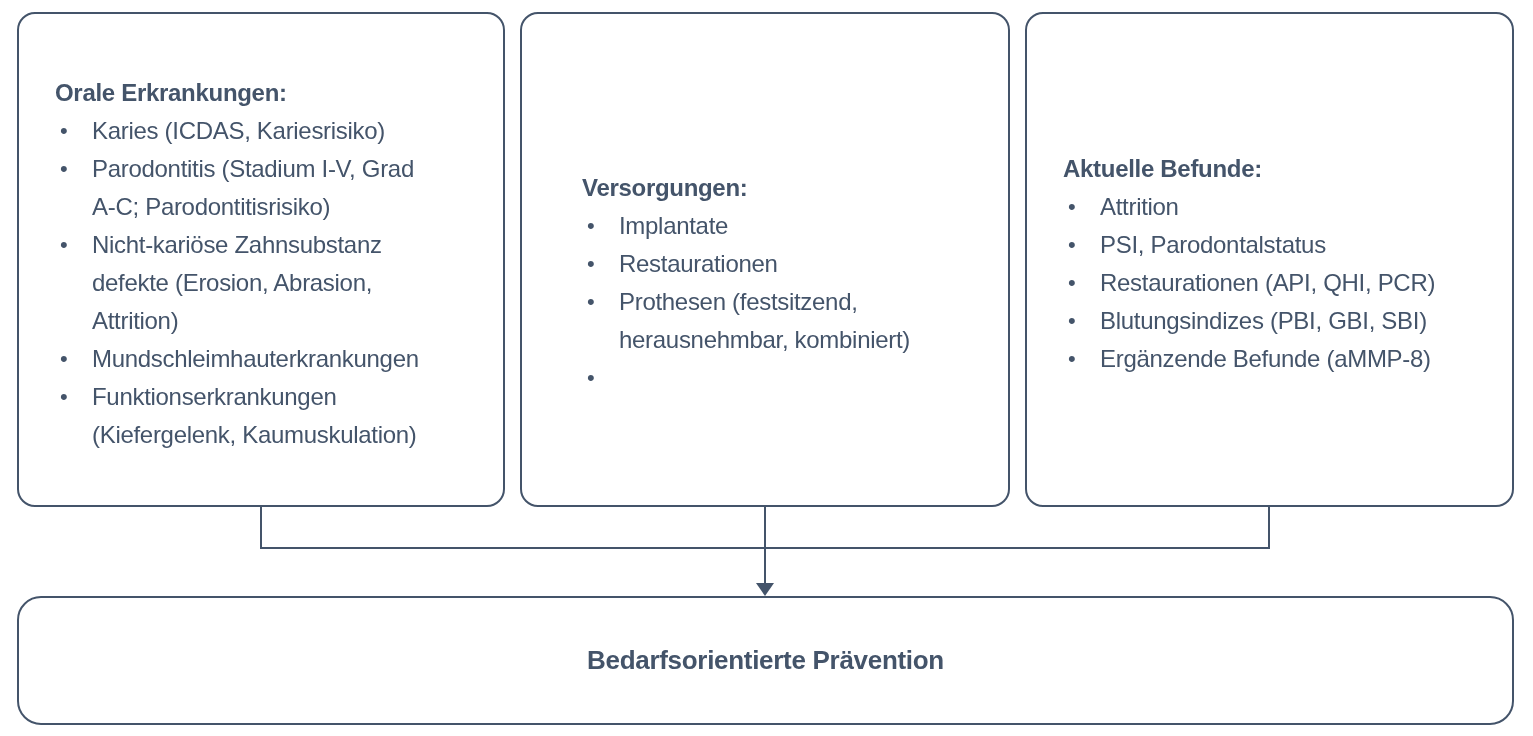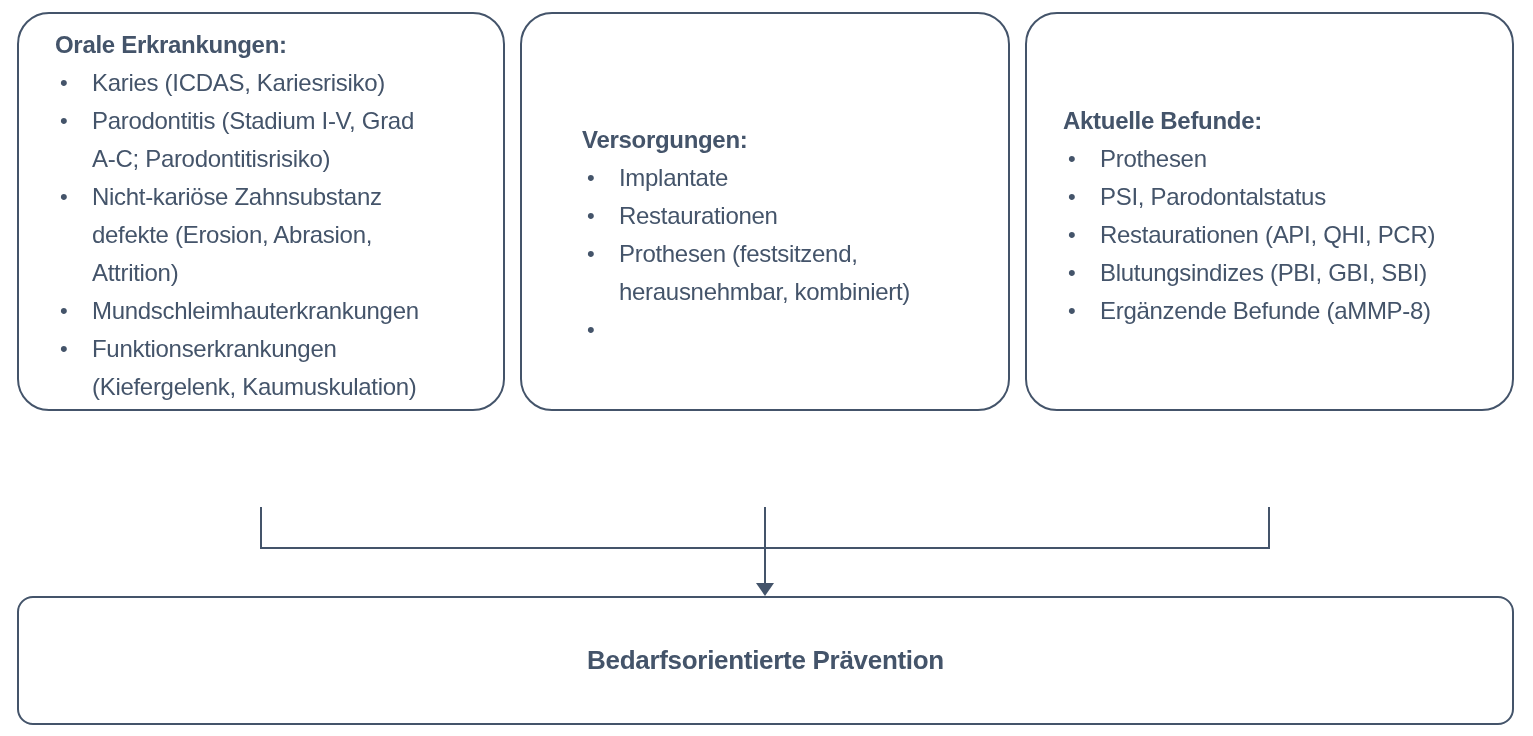--- a/index.html
+++ b/index.html
@@ -18,23 +18,23 @@
     width: 1533px;
     height: 736px;
     background: var(--bg);
     overflow: hidden;
   }
 
   
   .card {
     position: absolute;
     top: 12px;
-    height: 399px;
+    height: 495px;
     border: 2px solid var(--line);
-    border-radius: 32px;
+    border-radius: 18px;
     background: var(--bg);
     display: flex;
     align-items: center;
   }
   .card-1 { left: 17px;   width: 488px; }
   .card-2 { left: 520px;  width: 490px; padding-left: 24px; }
   .card-3 { left: 1025px; width: 489px; align-items: center; }
 
   .card-content {
     width: 100%;
@@ -86,21 +86,21 @@
   }
 
   
   .result-box {
     position: absolute;
     left: 17px;
     top: 596px;
     width: 1497px;
     height: 129px;
     border: 2px solid var(--line);
-    border-radius: 16px;
+    border-radius: 24px;
     background: var(--bg);
     display: flex;
     align-items: center;
     justify-content: center;
   }
   .result-title {
     font-size: 26px;
     font-weight: bold;
     letter-spacing: -0.3px;
   }
@@ -147,21 +147,21 @@
           <li class="list-item"><span class="bullet">•</span></li>
         </ul>
     </div>
   </div>
 
   <div class="card card-3">
     <div class="card-content">
       <h2 class="card-title">Aktuelle Befunde:</h2>
       <ul class="card-list">
 
-          <li class="list-item"><span class="bullet">•</span><span class="item-text">Prothesen</span></li>
+          <li class="list-item"><span class="bullet">•</span><span class="item-text">Attrition</span></li>
 
           <li class="list-item"><span class="bullet">•</span><span class="item-text">PSI, Parodontalstatus</span></li>
 
           <li class="list-item"><span class="bullet">•</span><span class="item-text">Restaurationen (API, QHI, PCR)</span></li>
 
           <li class="list-item"><span class="bullet">•</span><span class="item-text">Blutungsindizes (PBI, GBI, SBI)</span></li>
 
           <li class="list-item"><span class="bullet">•</span><span class="item-text">Ergänzende Befunde (aMMP-8)</span></li>
         </ul>
     </div>

